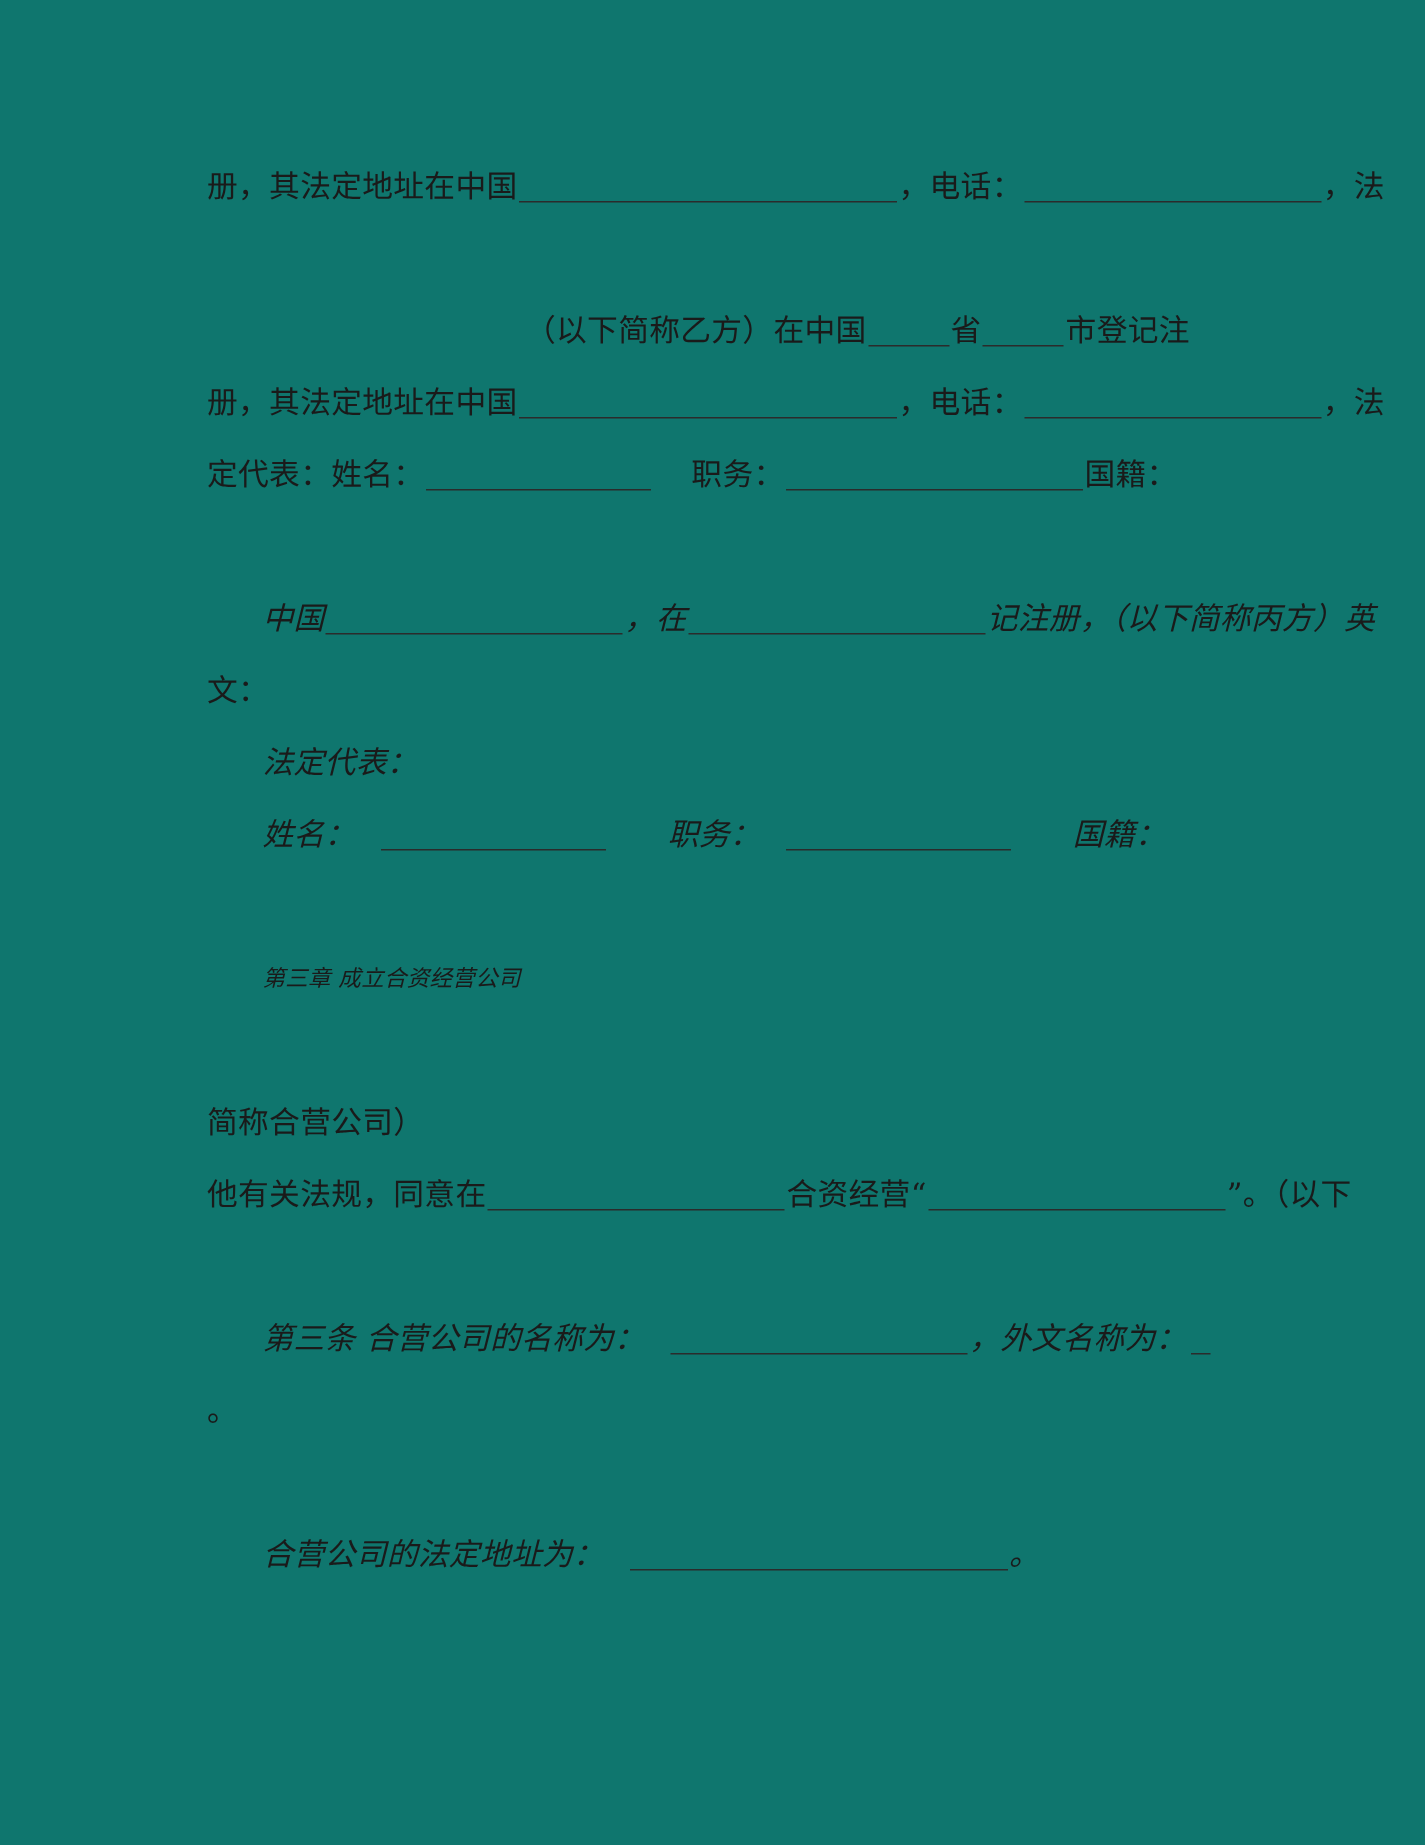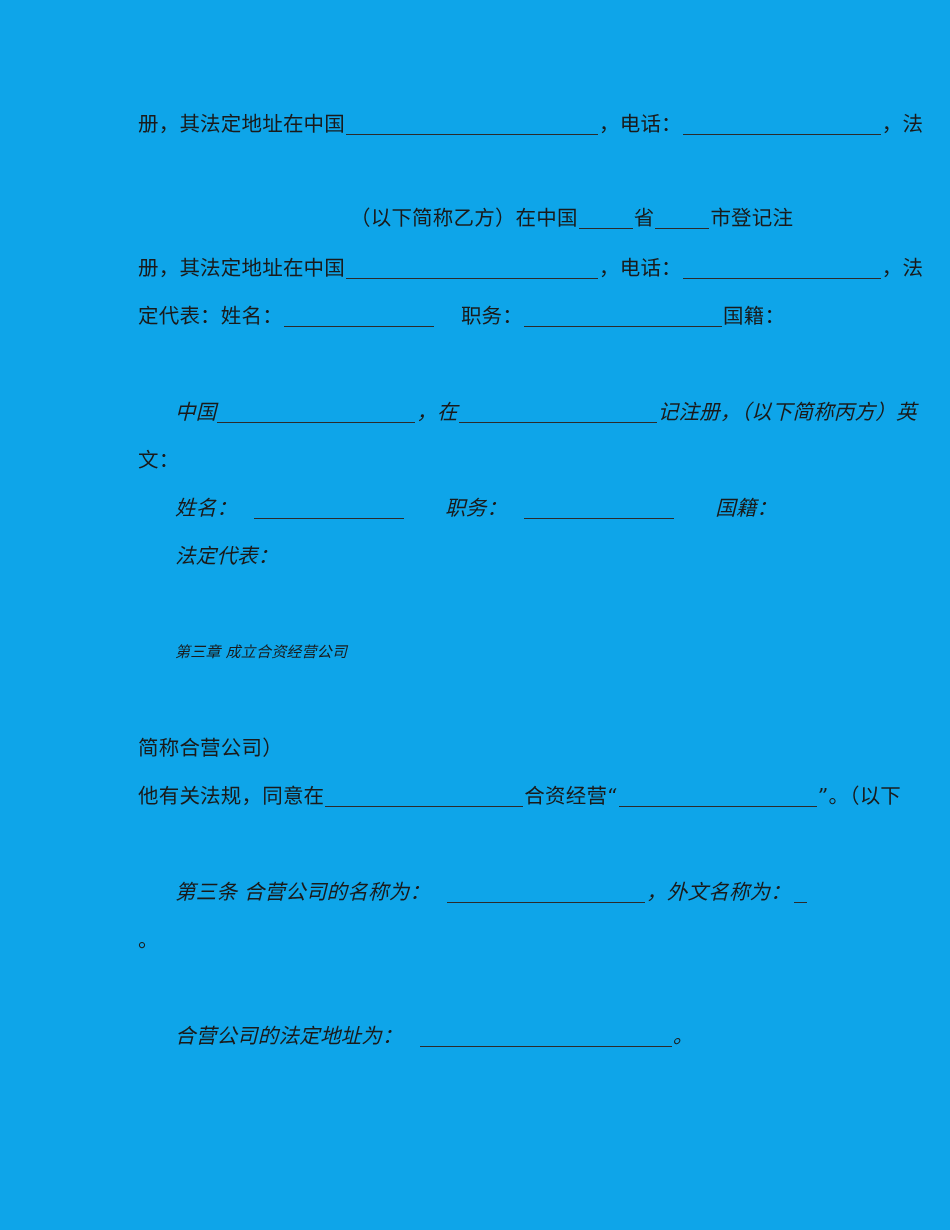--- a/index.html
+++ b/index.html
@@ -15,21 +15,21 @@
     overflow: hidden;
     font-family: "DejaVu Serif", "Liberation Serif", serif;
     color: #1a1a1a;
     -webkit-font-smoothing: antialiased;
   }
 
   
   .page {
     position: absolute;
     inset: 0;
-    background: #0ea5e9;
+    background: #0f766e;
   }
 
   .doc-body {
     position: absolute;
     left: 138px;
     top: 100px;
     width: 676px;   
   }
 
   
@@ -37,21 +37,21 @@
     height: 48px;
     line-height: 48px;
     font-size: 20.5px;
     white-space: nowrap;
     letter-spacing: 0.2px;
   }
   .line.blank { height: 48px; }
 
   
   .ind-2 { padding-left: 37px; font-style: italic; }     
-  .ind-center-ish { padding-left: 212px; font-family: Liberation Mono, monospace; } 
+  .ind-center-ish { padding-left: 212px; } 
 
   .tx { display: inline; }
 
   
   .rule {
     display: inline-block;
     border-bottom: 1.4px solid #2b2b2b;
     height: 0.95em;
     vertical-align: -0.18em;
     margin: 0 1px;
@@ -107,25 +107,25 @@
     <div class="line ind-2">
       <span class="tx">中国</span><span class="rule w-xl"></span><span class="tx">，在</span><span class="rule w-xl"></span><span class="tx">记注册，（以下简称丙方）英</span>
     </div>
 
     <div class="line">
       <span class="tx">文：</span>
     </div>
 
 
     <div class="line ind-2">
-      <span class="tx">姓名：</span><span class="gap-s"></span><span class="rule w-l"></span><span class="gap-l"></span><span class="tx">职务：</span><span class="gap-s"></span><span class="rule w-l"></span><span class="gap-l"></span><span class="tx">国籍：</span>
+      <span class="tx">法定代表：</span>
     </div>
 
     <div class="line ind-2">
-      <span class="tx">法定代表：</span>
+      <span class="tx">姓名：</span><span class="gap-s"></span><span class="rule w-l"></span><span class="gap-l"></span><span class="tx">职务：</span><span class="gap-s"></span><span class="rule w-l"></span><span class="gap-l"></span><span class="tx">国籍：</span>
     </div>
 
     <div class="line blank"></div>
 
     <div class="line ind-2 heading">
       <span class="tx">第三章  成立合资经营公司</span>
     </div>
 
     <div class="line blank"></div>
 

